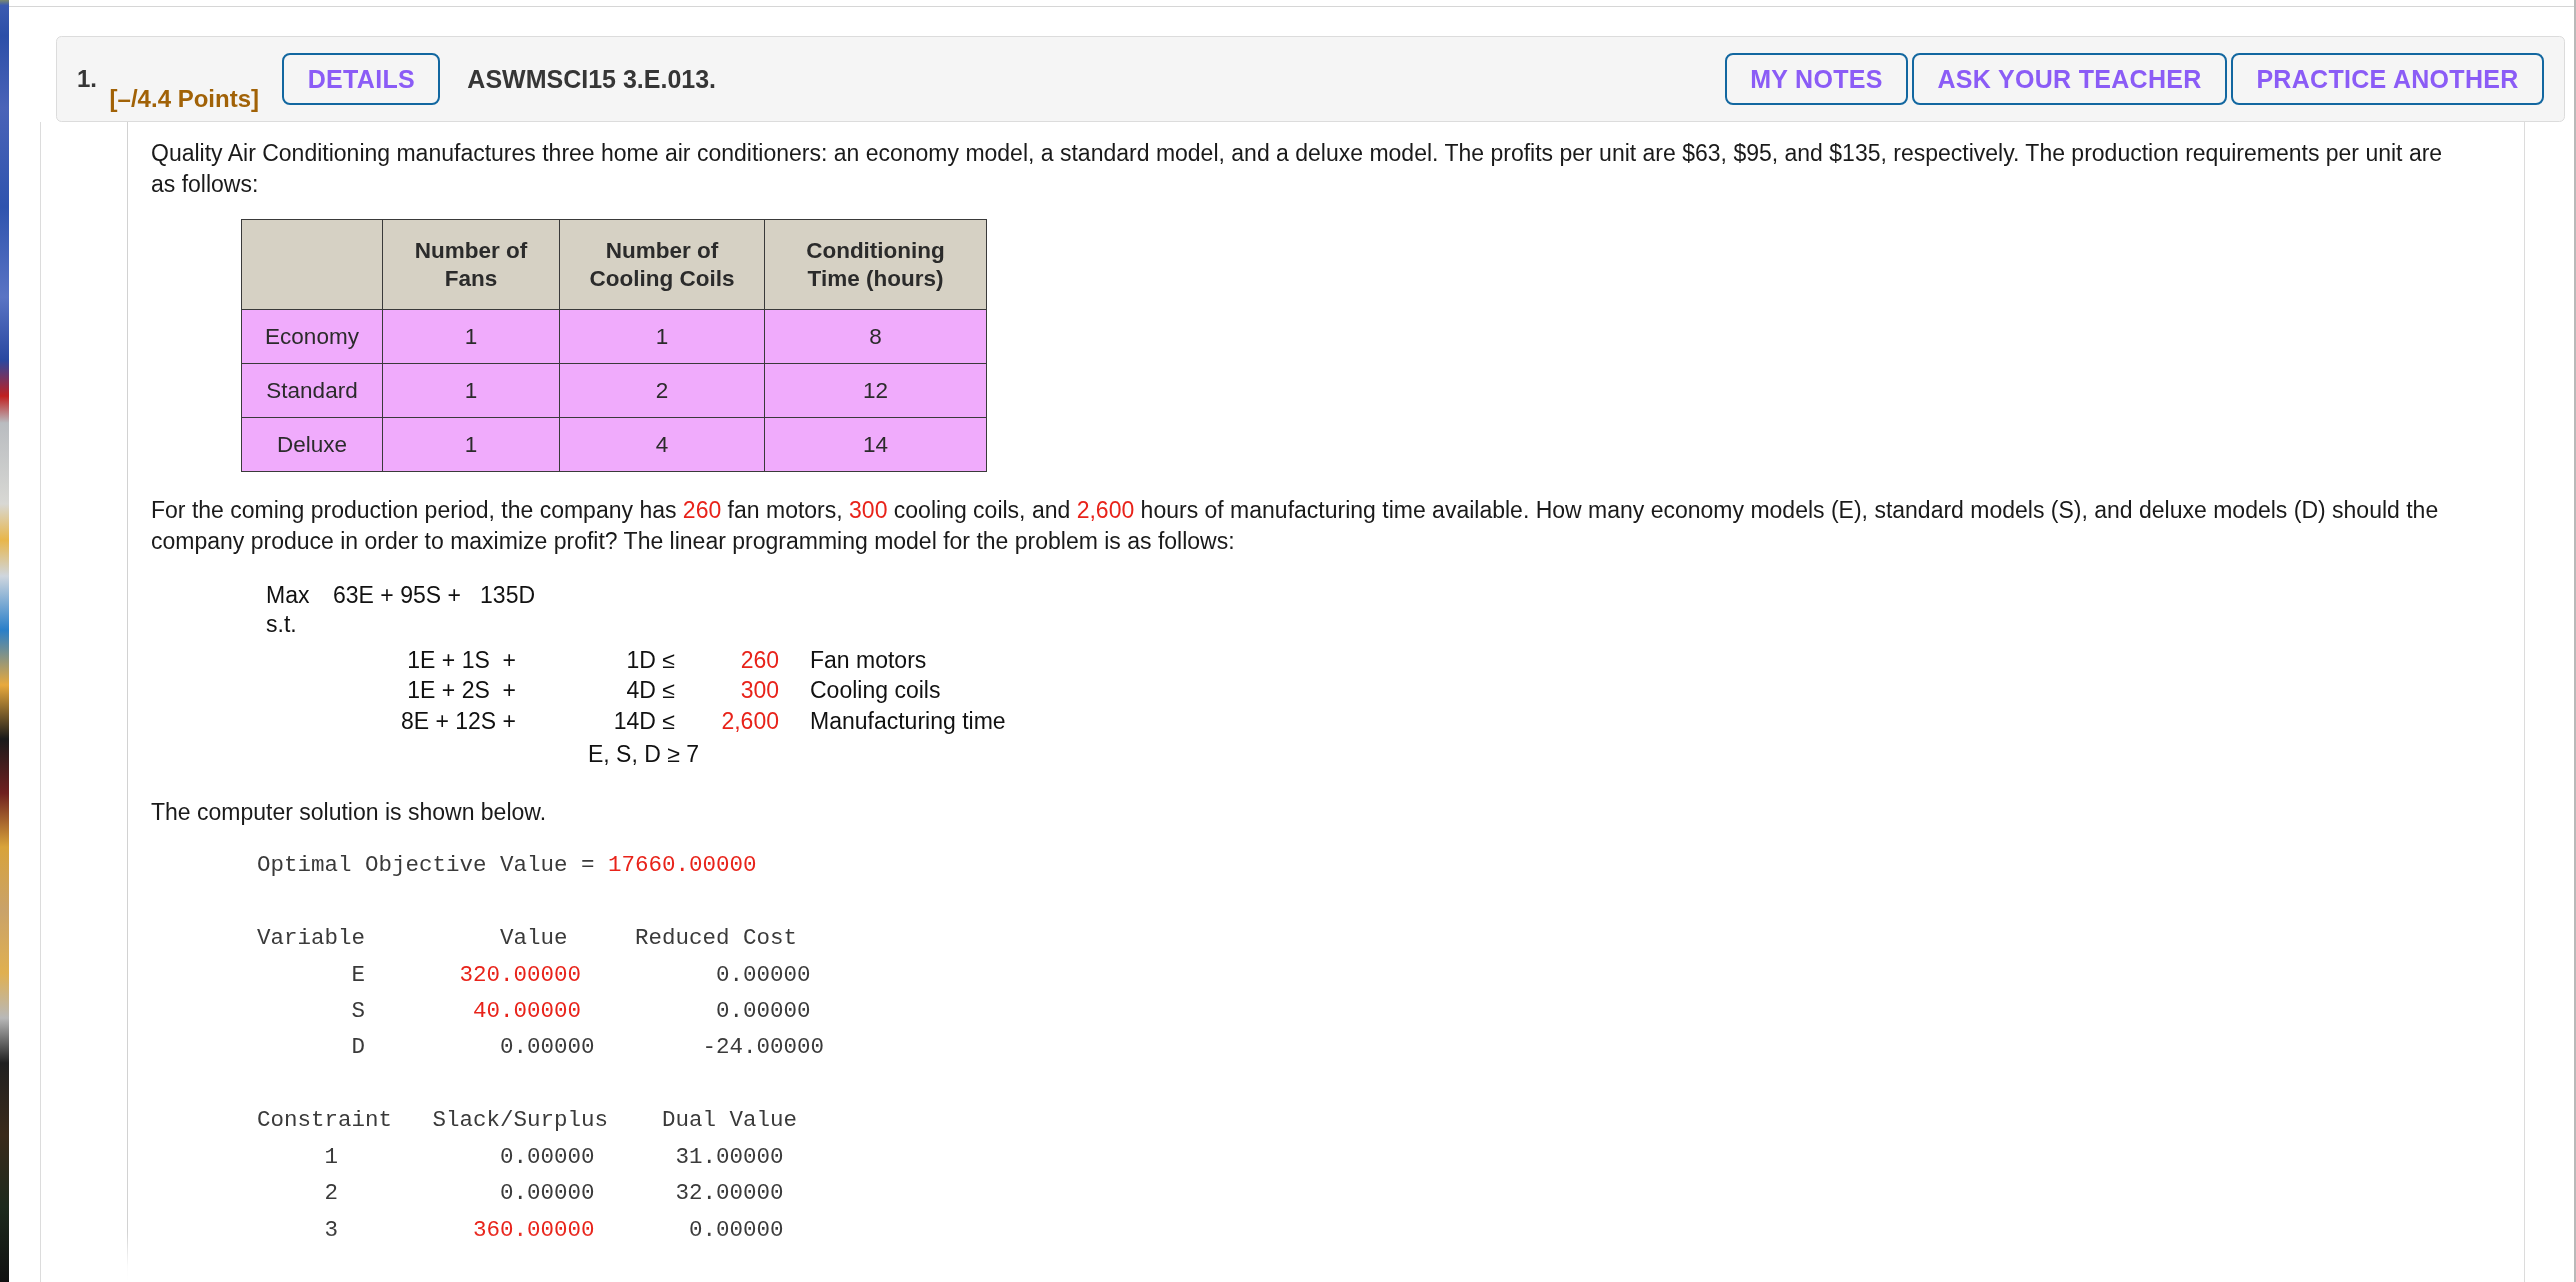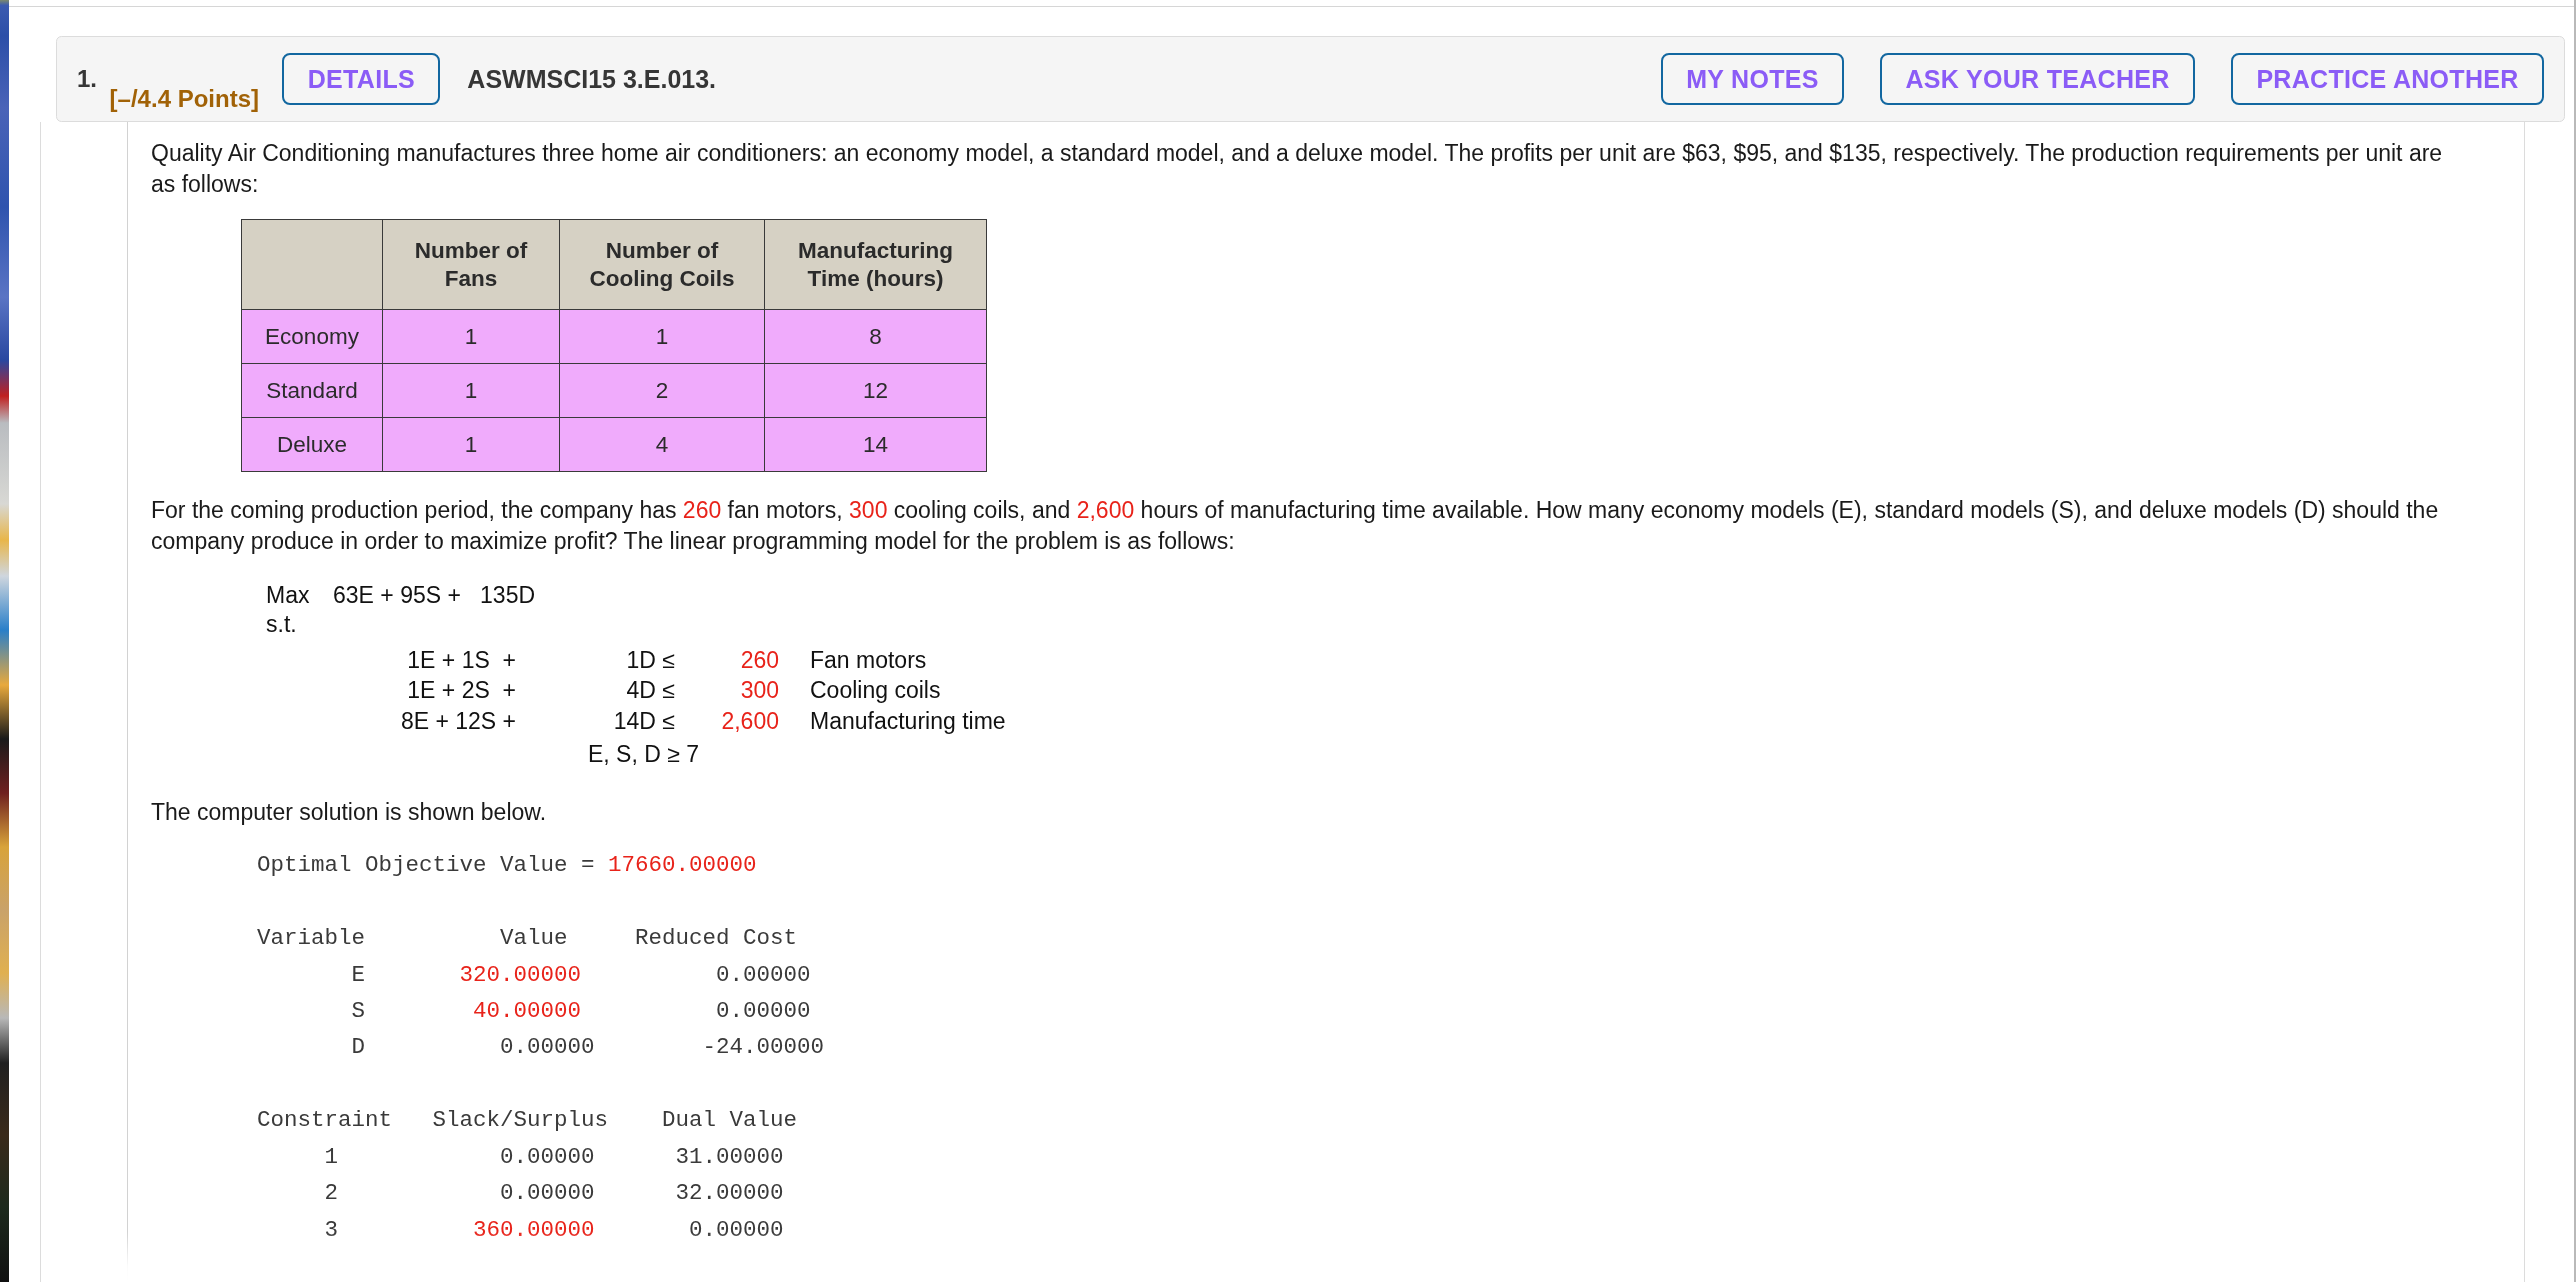--- a/index.html
+++ b/index.html
@@ -104,21 +104,21 @@
     color: #363636;
     white-space: nowrap;
     margin-left: 27px;
   }
 
   .header-spacer { flex: 1 1 auto; }
 
   .header-actions {
     display: flex;
     align-items: center;
-    gap: 36px;
+    gap: 4px;
   }
 
   
   .qbody {
     position: absolute;
     left: 40px; top: 122px;
     width: 2485px; height: 1160px;
     background: #ffffff;
     border-left: 0.9px solid #dcdcdc;
     border-right: 0.9px solid #dcdcdc;
@@ -268,21 +268,21 @@
               <th class="corner"></th>
               <th class="c1">
                 <span>Number of</span><br>
                 <span>Fans</span>
               </th>
               <th class="c2">
                 <span>Number of</span><br>
                 <span>Cooling Coils</span>
               </th>
               <th class="c3">
-                <span>Manufacturing</span><br>
+                <span>Conditioning</span><br>
                 <span>Time (hours)</span>
               </th>
             </tr>
           </thead>
           <tbody>
             <tr>
               <td class="rowlabel">Economy</td>
               <td>1</td>
               <td>1</td>
               <td>8</td>

